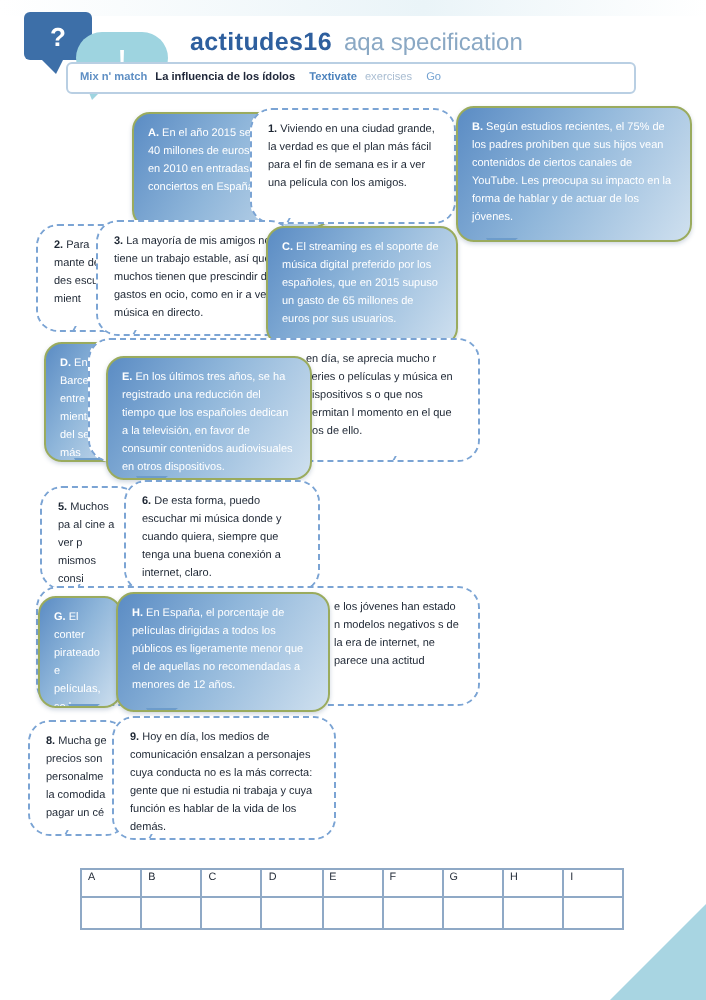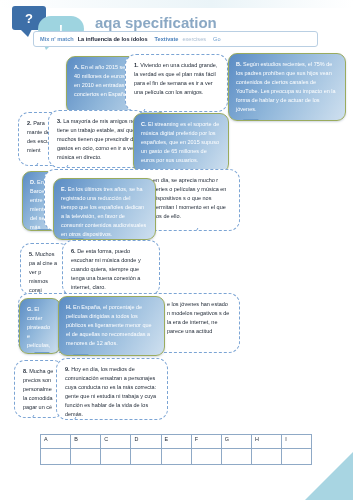--- a/index.html
+++ b/index.html
@@ -44,21 +44,21 @@
   .bubble-e:after{
     content:"";position:absolute;left:4px;bottom:-8px;
     border-left:4px solid transparent;border-right:10px solid transparent;
     border-top:10px solid #9ed4e0;
   }
   .title-wrap{
     position:absolute;left:95px;top:14px;
     display:flex;align-items:baseline;gap:6px;
   }
   .title-main{color:#2e5f9e;font-size:12.5px;font-weight:bold;letter-spacing:.2px;}
-  .title-sub{color:#8aa8c4;font-size:15px;font-weight:bold;}
+  .title-sub{color:#8aa8c4;font-size:12px;}
 
   
   .navbar{
     position:absolute;left:33px;top:31px;width:285px;height:16px;
     border:1px solid #b9cfe3;border-radius:3px;background:#ffffff;
     display:flex;align-items:center;gap:4px;padding:0 6px;box-sizing:border-box;
     font-size:5.6px;white-space:nowrap;
   }
   .nav-mix{color:#5f8fc4;font-weight:bold;}
   .nav-topic{color:#20283a;font-weight:bold;}
@@ -117,20 +117,21 @@
   <div class="top-fade"></div>
 
   <div class="header">
     <div class="bubble-q">
       <span>?</span>
     </div>
     <div class="bubble-e">
       <span>!</span>
     </div>
     <div class="title-wrap">
+      <span class="title-main">actitudes16</span>
       <span class="title-sub">aqa specification</span>
     </div>
   </div>
 
   <div class="navbar">
     <span class="nav-mix">Mix n' match</span>
     <span class="nav-topic">La influencia de los ídolos</span>
     <span class="nav-tv">Textivate</span>
     <span class="nav-ex">exercises</span>
     <span class="nav-go">Go</span>

